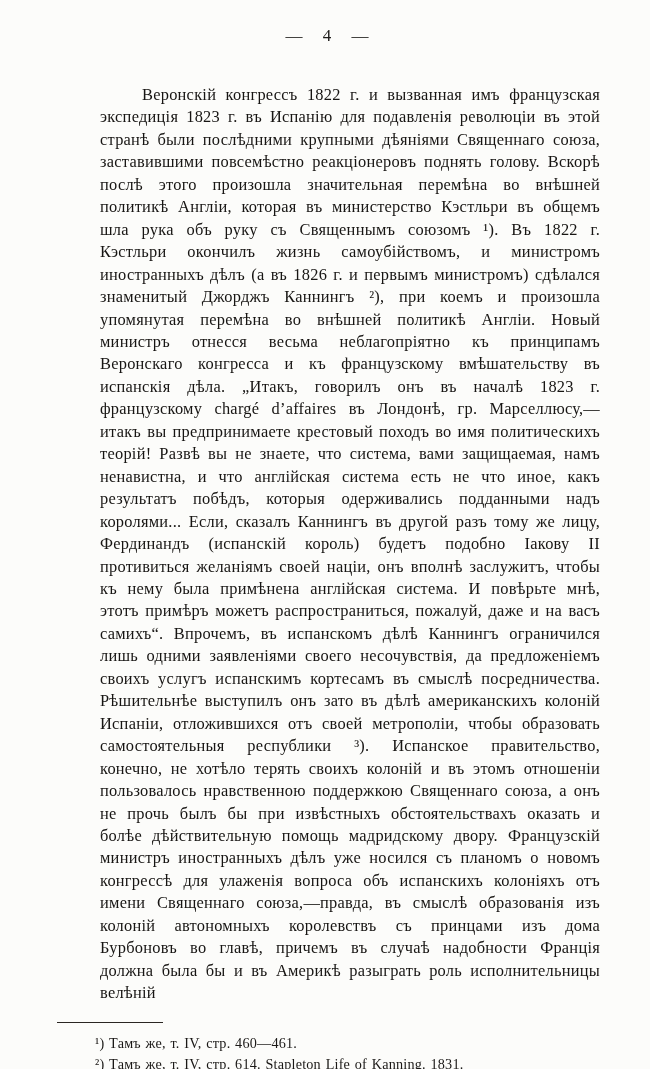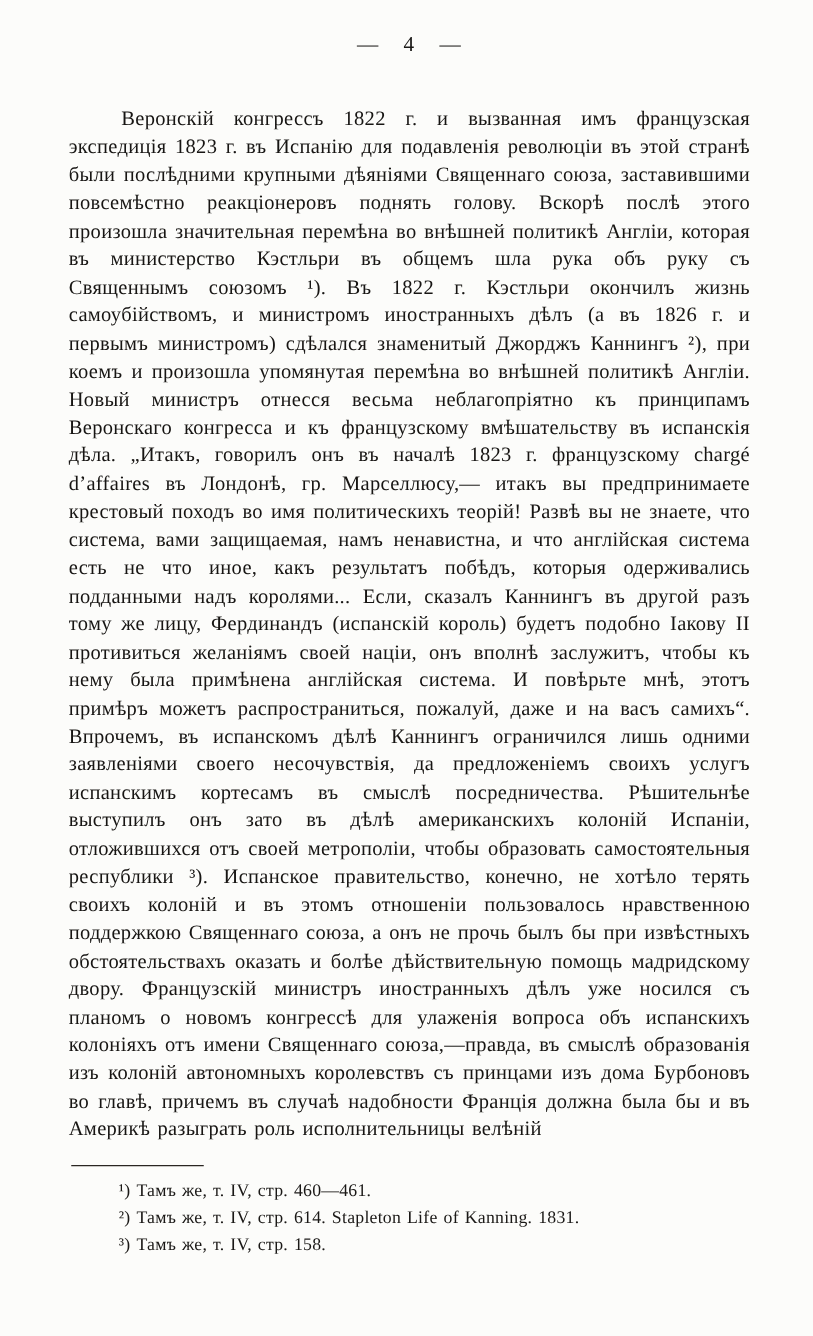--- a/index.html
+++ b/index.html
@@ -30,20 +30,21 @@
     margin-bottom: 38px;
   }
   .body-text {
     font-size: 16.4px;
     line-height: 22.45px;
     text-align: justify;
     text-indent: 42px;
     letter-spacing: 0.25px;
     word-spacing: 1.5px;
     color: #171513;
+    margin-left: 45px;
   }
   .footnote-sep {
     width: 106px;
     height: 1px;
     background: #2a2622;
     margin: 17px 0 10px 2px;
     border: none;
   }
   .footnotes {
     padding-left: 40px;

